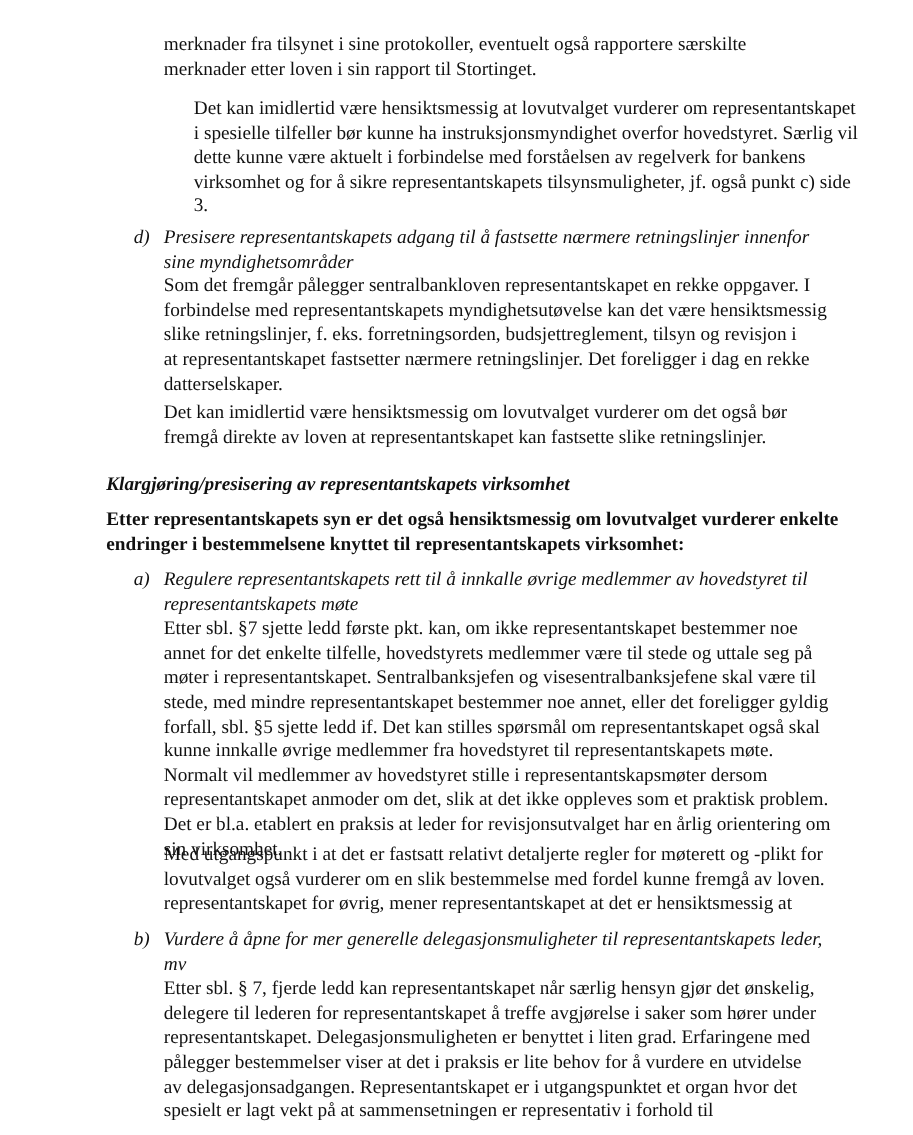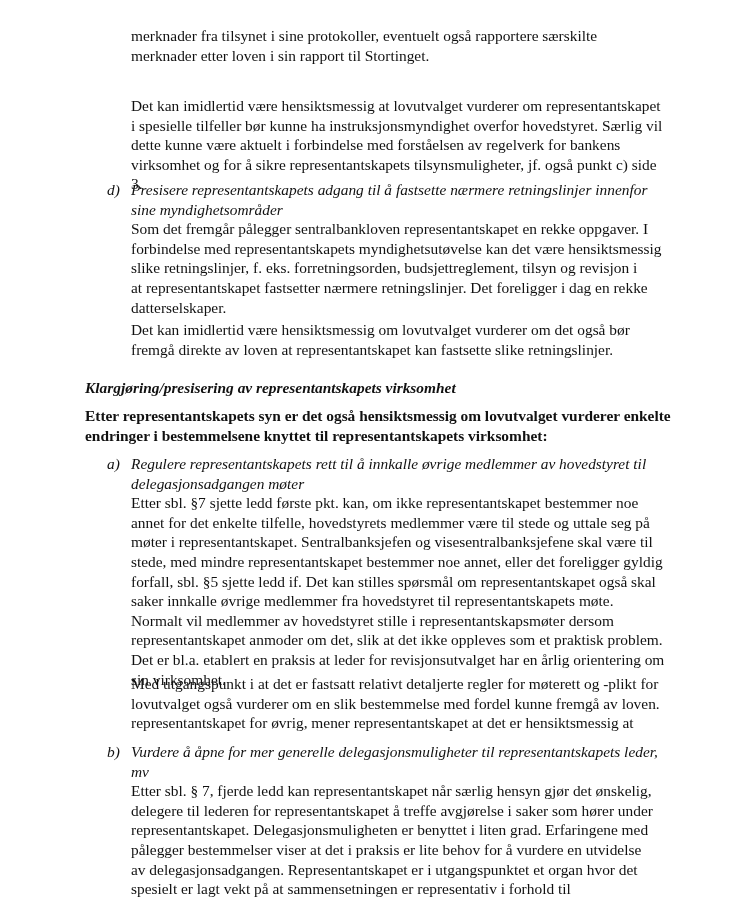--- a/index.html
+++ b/index.html
@@ -20,21 +20,21 @@
 </head>
 <body>
 
 <div class="page">
 
   <div class="blk body-ind" style="top:26px;">
     <span class="line">merknader fra tilsynet i sine protokoller, eventuelt også rapportere særskilte</span>
     <span class="line">merknader etter loven i sin rapport til Stortinget.</span>
   </div>
 
-  <div class="blk body-ind" style="top:96px;">
+  <div class="blk body-ind" style="top:77px;margin-left:24px;">
     <span class="line">Det kan imidlertid være hensiktsmessig at lovutvalget vurderer om representantskapet</span>
     <span class="line">i spesielle tilfeller bør kunne ha instruksjonsmyndighet overfor hovedstyret. Særlig vil</span>
     <span class="line">dette kunne være aktuelt i forbindelse med forståelsen av regelverk for bankens</span>
     <span class="line">virksomhet og for å sikre representantskapets tilsynsmuligheter, jf. også punkt c) side</span>
     <span class="line">3.</span>
   </div>
 
   <span class="label" style="top:180px;">d)</span>
   <div class="blk body-ind" style="top:180px;">
     <span class="line it">Presisere representantskapets adgang til å fastsette nærmere retningslinjer innenfor</span>
@@ -54,27 +54,27 @@
   <div class="blk body-main bi" style="top:378px;">Klargjøring/presisering av representantskapets virksomhet</div>
 
   <div class="blk body-main" style="top:406px;">
     <span class="line">Etter representantskapets syn er det også hensiktsmessig om lovutvalget vurderer enkelte</span>
     <span class="line">endringer i bestemmelsene knyttet til representantskapets virksomhet:</span>
   </div>
 
   <span class="label" style="top:454px;">a)</span>
   <div class="blk body-ind" style="top:454px;">
     <span class="line it">Regulere representantskapets rett til å innkalle øvrige medlemmer av hovedstyret til</span>
-    <span class="line it">delegasjonsadgangen møter</span>
+    <span class="line it">representantskapets møte</span>
     <span class="line">Etter sbl. §7 sjette ledd første pkt. kan, om ikke representantskapet bestemmer noe</span>
     <span class="line">annet for det enkelte tilfelle, hovedstyrets medlemmer være til stede og uttale seg på</span>
     <span class="line">møter i representantskapet.  Sentralbanksjefen og visesentralbanksjefene skal være til</span>
     <span class="line">stede, med mindre representantskapet bestemmer noe annet, eller det foreligger gyldig</span>
     <span class="line">forfall, sbl. §5 sjette ledd if. Det kan stilles spørsmål om representantskapet også skal</span>
-    <span class="line">saker innkalle øvrige medlemmer fra hovedstyret til representantskapets møte.</span>
+    <span class="line">kunne innkalle øvrige medlemmer fra hovedstyret til representantskapets møte.</span>
     <span class="line">Normalt vil medlemmer av hovedstyret stille i representantskapsmøter dersom</span>
     <span class="line">representantskapet anmoder om det, slik at det ikke oppleves som et praktisk problem.</span>
     <span class="line">Det er bl.a. etablert en praksis at leder for revisjonsutvalget har en årlig orientering om</span>
     <span class="line">sin virksomhet.</span>
   </div>
 
   <div class="blk body-ind" style="top:674px;">
     <span class="line">Med utgangspunkt i at det er fastsatt relativt detaljerte regler for møterett og -plikt for</span>
     <span class="line">lovutvalget også vurderer om en slik bestemmelse med fordel kunne fremgå av loven.</span>
     <span class="line">representantskapet for øvrig, mener representantskapet at det er hensiktsmessig at</span>

